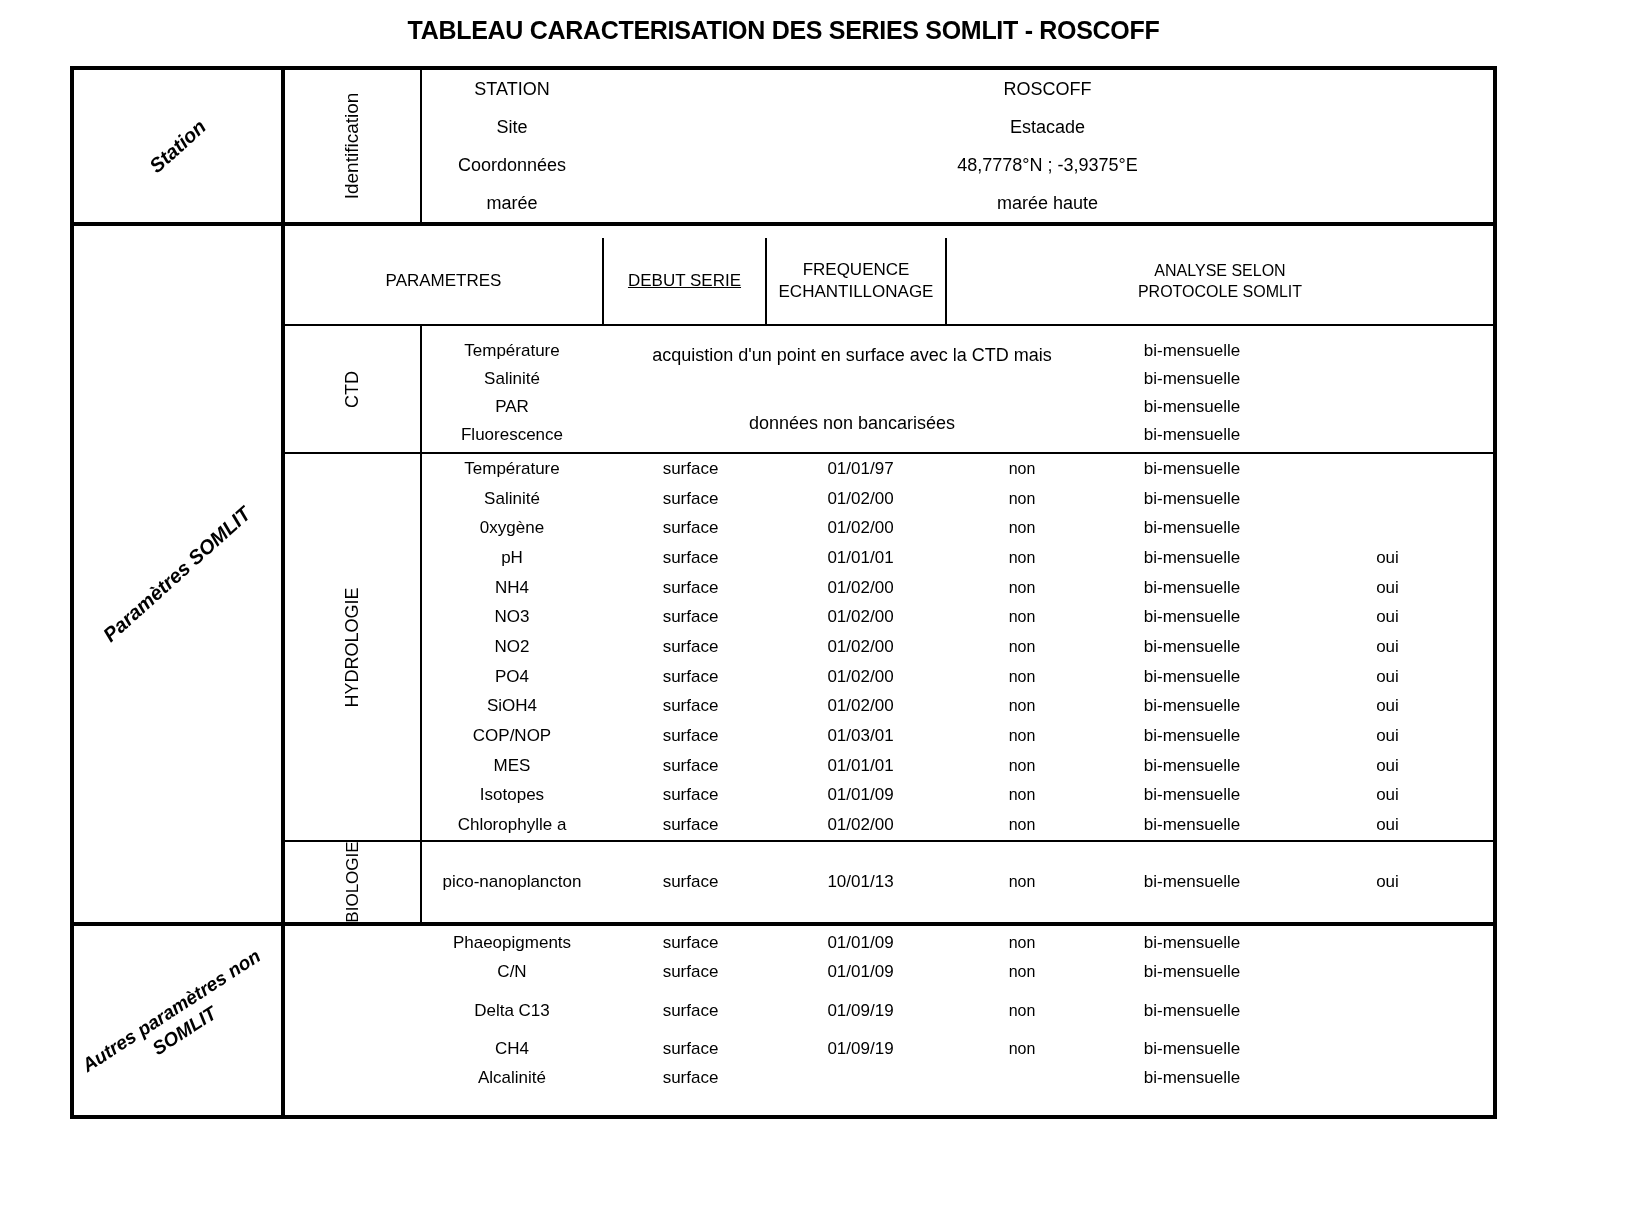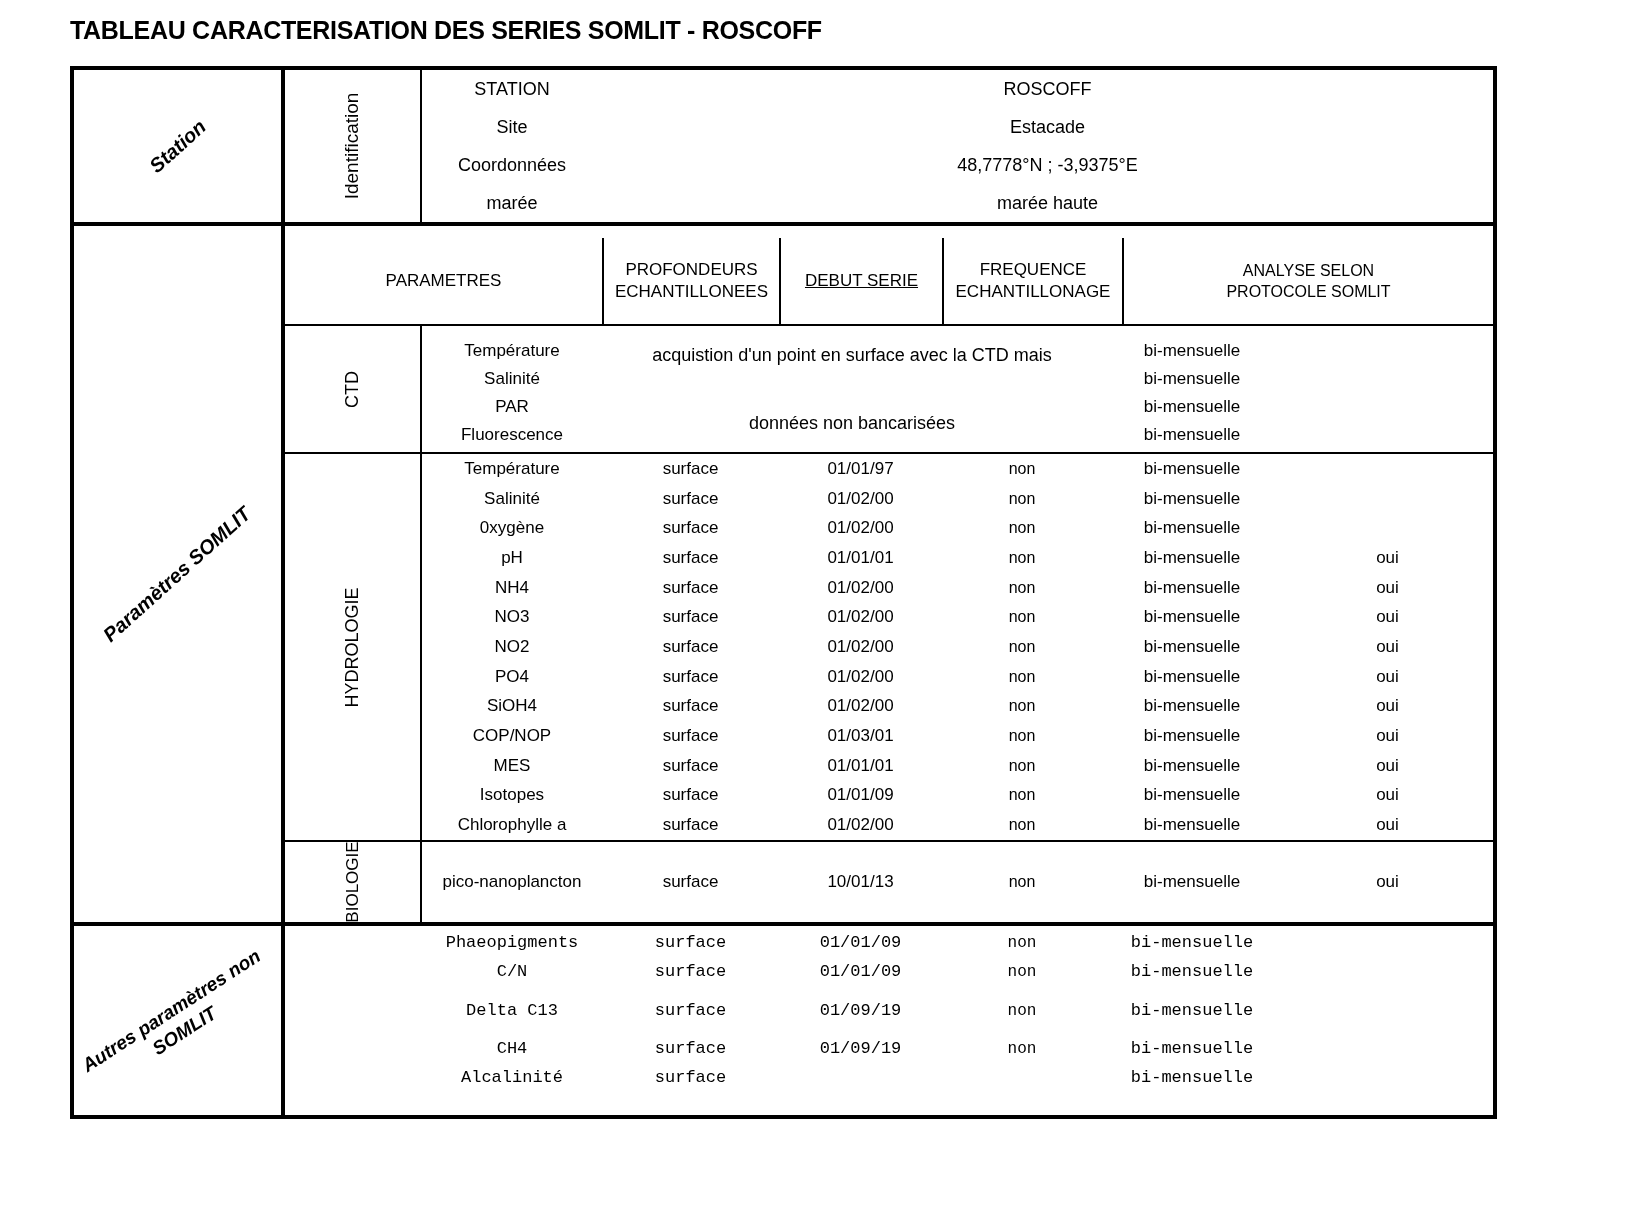--- a/index.html
+++ b/index.html
@@ -1,18 +1,18 @@
 <!DOCTYPE html>
 <html><head>
 <meta charset="utf-8">
 <style>
   html,body { margin:0; padding:0; background:#ffffff; }
   body { width:1647px; height:1212px; font-family:"Liberation Sans", sans-serif; color:#000; }
   .page { position:relative; width:1647px; height:1212px; background:#fff; overflow:hidden; }
-  .title { position:absolute; left:70px; top:16px; width:1427px; text-align:left;
+  .title { position:absolute; left:70px; top:16px; width:1427px; text-align:center;
            font-size:25px; font-weight:bold; letter-spacing:-0.3px; }
 
   .tbl { position:absolute; left:70px; top:66px; width:1427px; height:1053px;
          border:4px solid #000; box-sizing:border-box; display:flex; flex-direction:column; }
   .block { display:flex; box-sizing:border-box; }
   .block-a { height:156px; border-bottom:4px solid #000; }
   .block-b { height:700px; border-bottom:4px solid #000; }
   .block-c { flex:1; }
 
   .left-col { width:211px; border-right:4px solid #000; box-sizing:border-box;
@@ -56,21 +56,21 @@
   .rows-area { flex:1; display:flex; flex-direction:column; }
   .drow { flex:1; display:flex; align-items:center; font-size:17px; }
   .c-param { width:180px; text-align:center; flex-shrink:0; }
   .c-prof  { width:177px; text-align:center; flex-shrink:0; }
   .c-debut { width:163px; text-align:center; flex-shrink:0; }
   .c-inter { width:160px; text-align:center; flex-shrink:0; font-size:16px; }
   .c-freq  { width:180px; text-align:center; flex-shrink:0; }
   .c-analyse { flex:1; text-align:center; }
 
   
-  .c-content { flex:1; display:flex; flex-direction:column; padding-top:2px;font-family:Liberation Mono, monospace; }
+  .c-content { flex:1; display:flex; flex-direction:column; padding-top:2px; }
   .autres-row { flex:none; height:29px; }
   .autres-spacer { width:137px; flex-shrink:0; }
   .c-content > .autres-row:nth-child(3) { margin-top:10px; }
   .c-content > .autres-row:nth-child(4) { margin-top:9px; }
 </style>
 </head>
 <body>
 
 <div class="page">
   <div class="title">TABLEAU CARACTERISATION DES SERIES SOMLIT - ROSCOFF</div>
@@ -107,24 +107,20 @@
     <div class="block block-b">
       <div class="left-col">
         <div class="rot-diag">Paramètres SOMLIT</div>
       </div>
       <div class="b-content">
 
         <div class="header-row">
           <div class="hcell hc-param">
             <span>PARAMETRES</span>
           </div>
-          <div class="hcell hc-prof">
-            <span>PROFONDEURS</span>
-            <span>ECHANTILLONEES</span>
-          </div>
           <div class="hcell hc-debut">
             <span>DEBUT SERIE</span>
           </div>
           <div class="hcell hc-freq">
             <span>FREQUENCE</span>
             <span>ECHANTILLONAGE</span>
           </div>
           <div class="hcell hc-analyse">
             <span>ANALYSE SELON</span>
             <span>PROTOCOLE SOMLIT</span>

